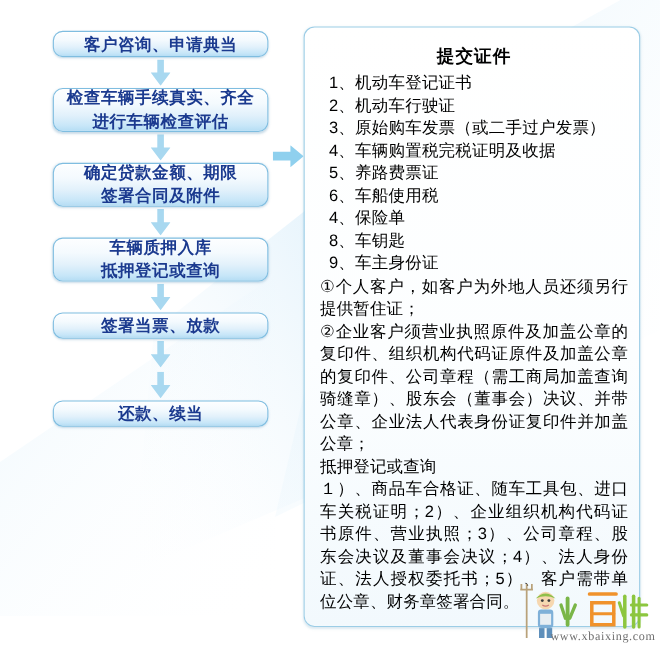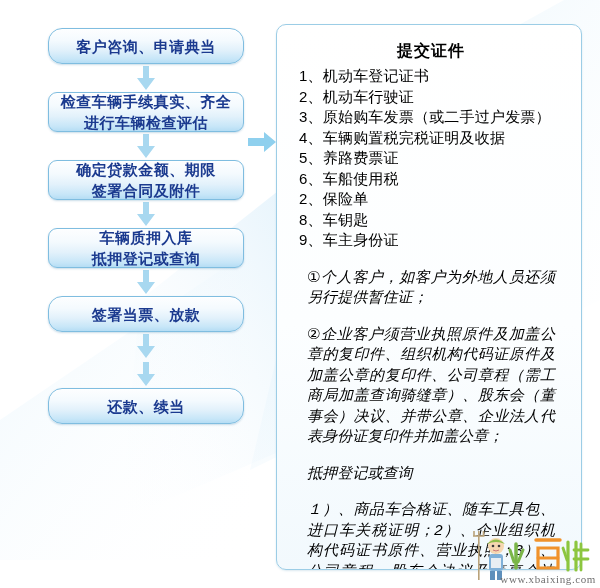--- a/index.html
+++ b/index.html
@@ -60,21 +60,21 @@
     text-align: center;
     display: flex;
     align-items: center;
     justify-content: center;
     letter-spacing: 0.5px;
   }
   .flow-box .flow-label {
     padding: 0 6px;
     white-space: pre-line;
   }
-  .flow-box.one-line { height: 36px; border-radius: 14px; }
+  .flow-box.one-line { height: 24px; }
   .flow-box.two-line { height: 40px; }
 
   
   .down-arrow {
     width: 196px;
     height: 28px;
     display: flex;
     align-items: center;
     justify-content: center;
   }
@@ -132,24 +132,23 @@
     letter-spacing: 0.2px;
     white-space: nowrap;
     padding-left: 8px;
   }
 
   .panel-para {
     font-size: 15px;
     line-height: 20.5px;
     color: #000000;
     letter-spacing: 0.1px;
-    margin: 16px;
+    margin: 0;
     text-align: justify;
     text-justify: inter-ideograph;
-    font-style: italic;
   }
 
   
   #watermark {
     position: absolute;
     right: 2px;
     bottom: 2px;
     width: 130px;
     height: 56px;
     z-index: 5;
@@ -266,21 +265,21 @@
 
     <div id="panel-title">提交证件</div>
 
     <ul class="panel-list">
       <li>1、机动车登记证书</li>
       <li>2、机动车行驶证</li>
       <li>3、原始购车发票（或二手过户发票）</li>
       <li>4、车辆购置税完税证明及收据</li>
       <li>5、养路费票证</li>
       <li>6、车船使用税</li>
-      <li>2、保险单</li>
+      <li>4、保险单</li>
       <li>8、车钥匙</li>
       <li>9、车主身份证</li>
     </ul>
 
     <p class="panel-para">①个人客户，如客户为外地人员还须另行提供暂住证；</p>
     <p class="panel-para">②企业客户须营业执照原件及加盖公章的复印件、组织机构代码证原件及加盖公章的复印件、公司章程（需工商局加盖查询骑缝章）、股东会（董事会）决议、并带公章、企业法人代表身份证复印件并加盖公章；</p>
     <p class="panel-para">抵押登记或查询</p>
     <p class="panel-para">１）、商品车合格证、随车工具包、进口车关税证明；2）、企业组织机构代码证书原件、营业执照；3）、公司章程、股东会决议及董事会决议；4）、法人身份证、法人授权委托书；5）、客户需带单位公章、财务章签署合同。</p>
 
   </div>

